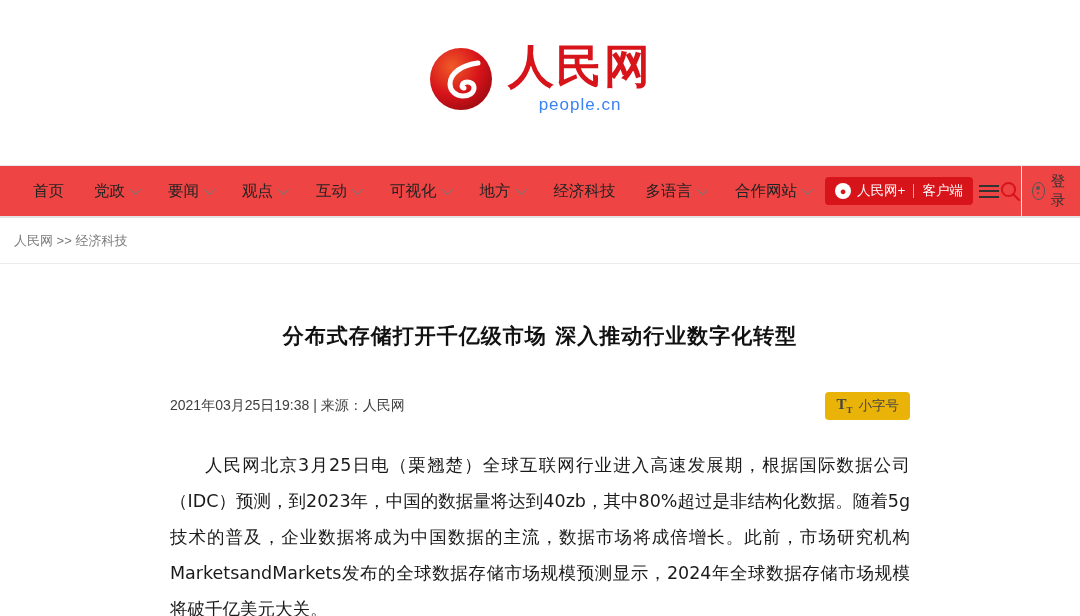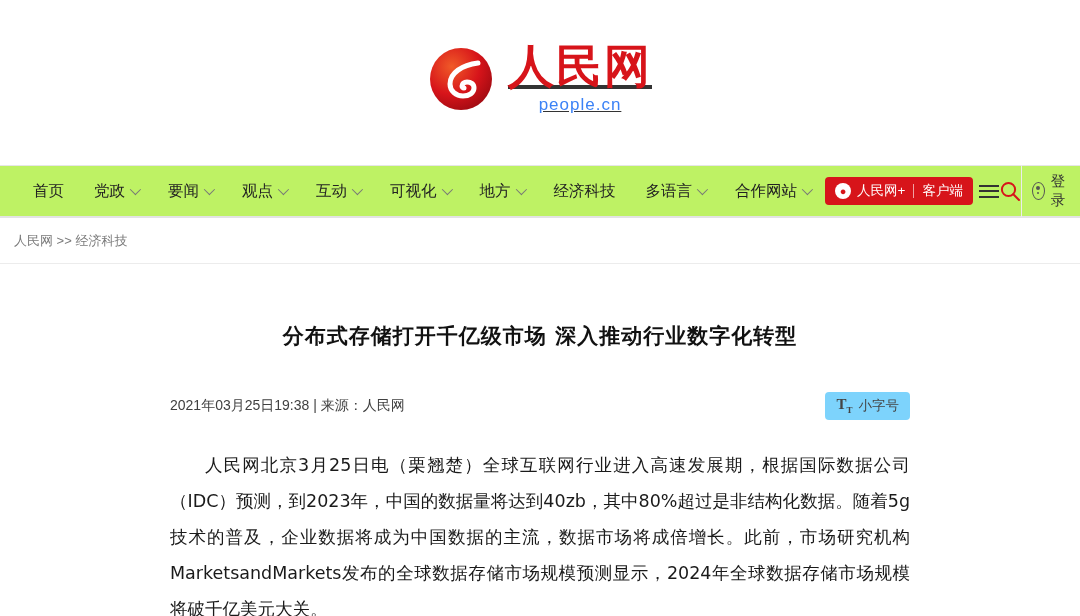--- a/index.html
+++ b/index.html
@@ -23,21 +23,20 @@
     align-items: center;
     justify-content: center;
     background: #ffffff;
     border-bottom: 1px solid #e6e6e6;
   }
   .logo-wrap {
     display: flex;
     align-items: center;
     gap: 14px;
     transform: translateY(-4px);
-    text-decoration: underline;
   }
   .logo-mark {
     width: 66px;
     height: 66px;
     position: relative;
   }
   .logo-text-col {
     display: flex;
     flex-direction: column;
     align-items: flex-start;
@@ -60,21 +59,21 @@
   }
 
   
   .nav {
     height: 52px;
     display: flex;
     align-items: center;
     padding: 0 18px;
     border-bottom: 2px solid #e3e3e3;
     box-sizing: border-box;
-    background: #bef264;
+    background: #ef4444;
   }
   .nav-item {
     font-size: 15.5px;
     color: #222;
     padding: 0 15px;
     display: flex;
     align-items: center;
     gap: 5px;
     white-space: nowrap;
     cursor: pointer;
@@ -200,21 +199,21 @@
     align-items: center;
     justify-content: space-between;
     font-size: 14px;
     color: #555;
   }
   .meta-left { color: #404040; }
   .fontsize-btn {
     display: flex;
     align-items: center;
     gap: 6px;
-    background: #7dd3fc;
+    background: #eab308;
     border-radius: 4px;
     padding: 5px 11px;
     font-size: 13.5px;
     color: #444;
     cursor: pointer;
   }
   .tt {
     font-family: "Liberation Serif", serif;
     font-weight: 700;
     font-size: 15px;

